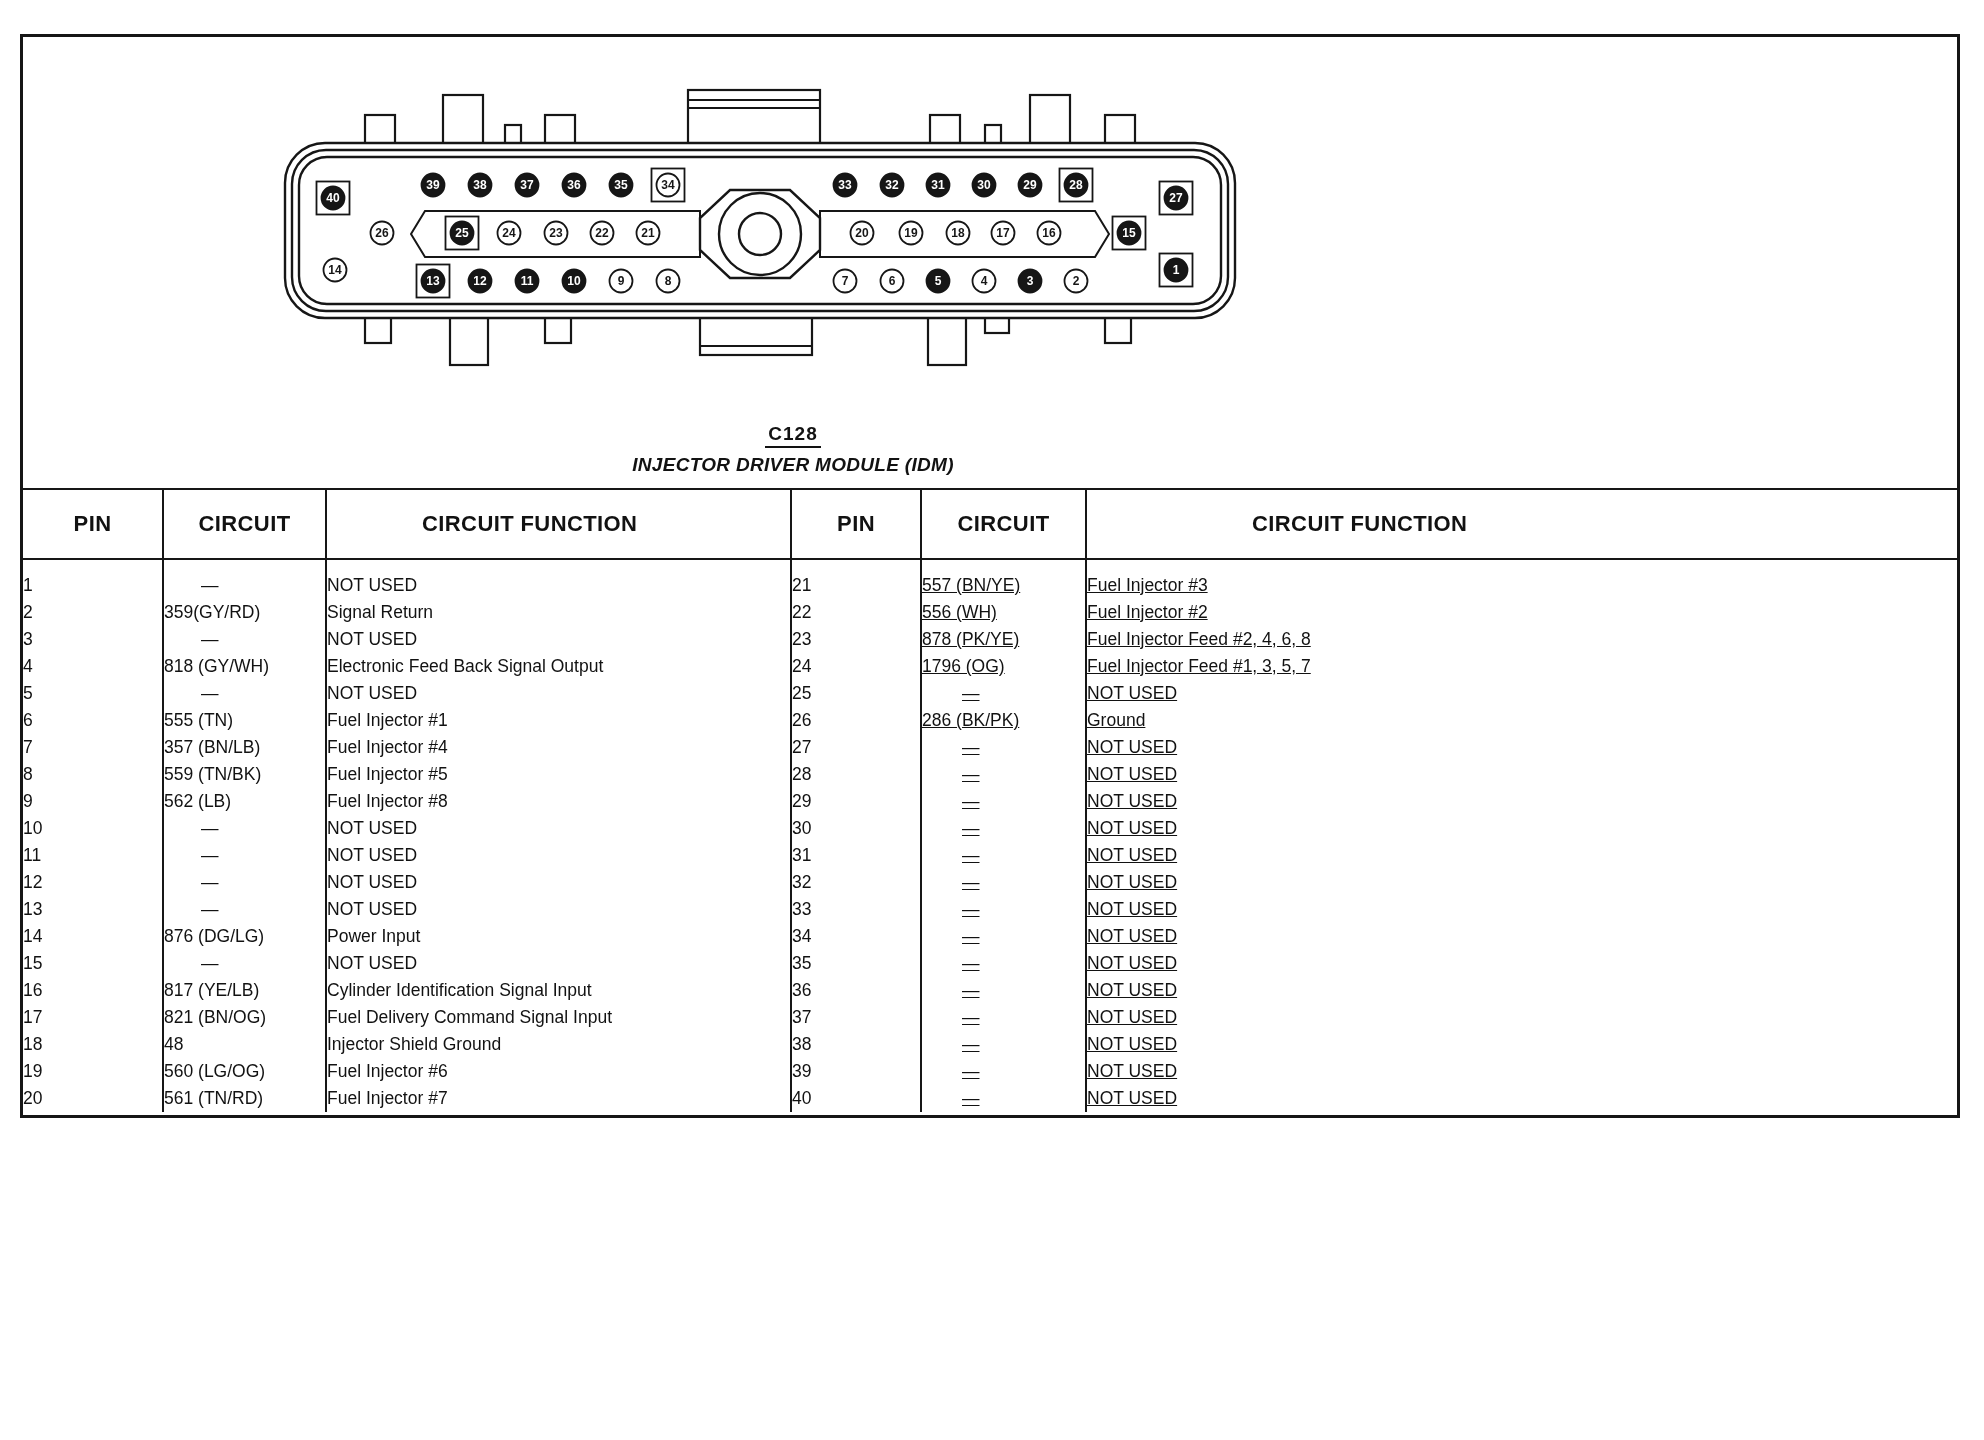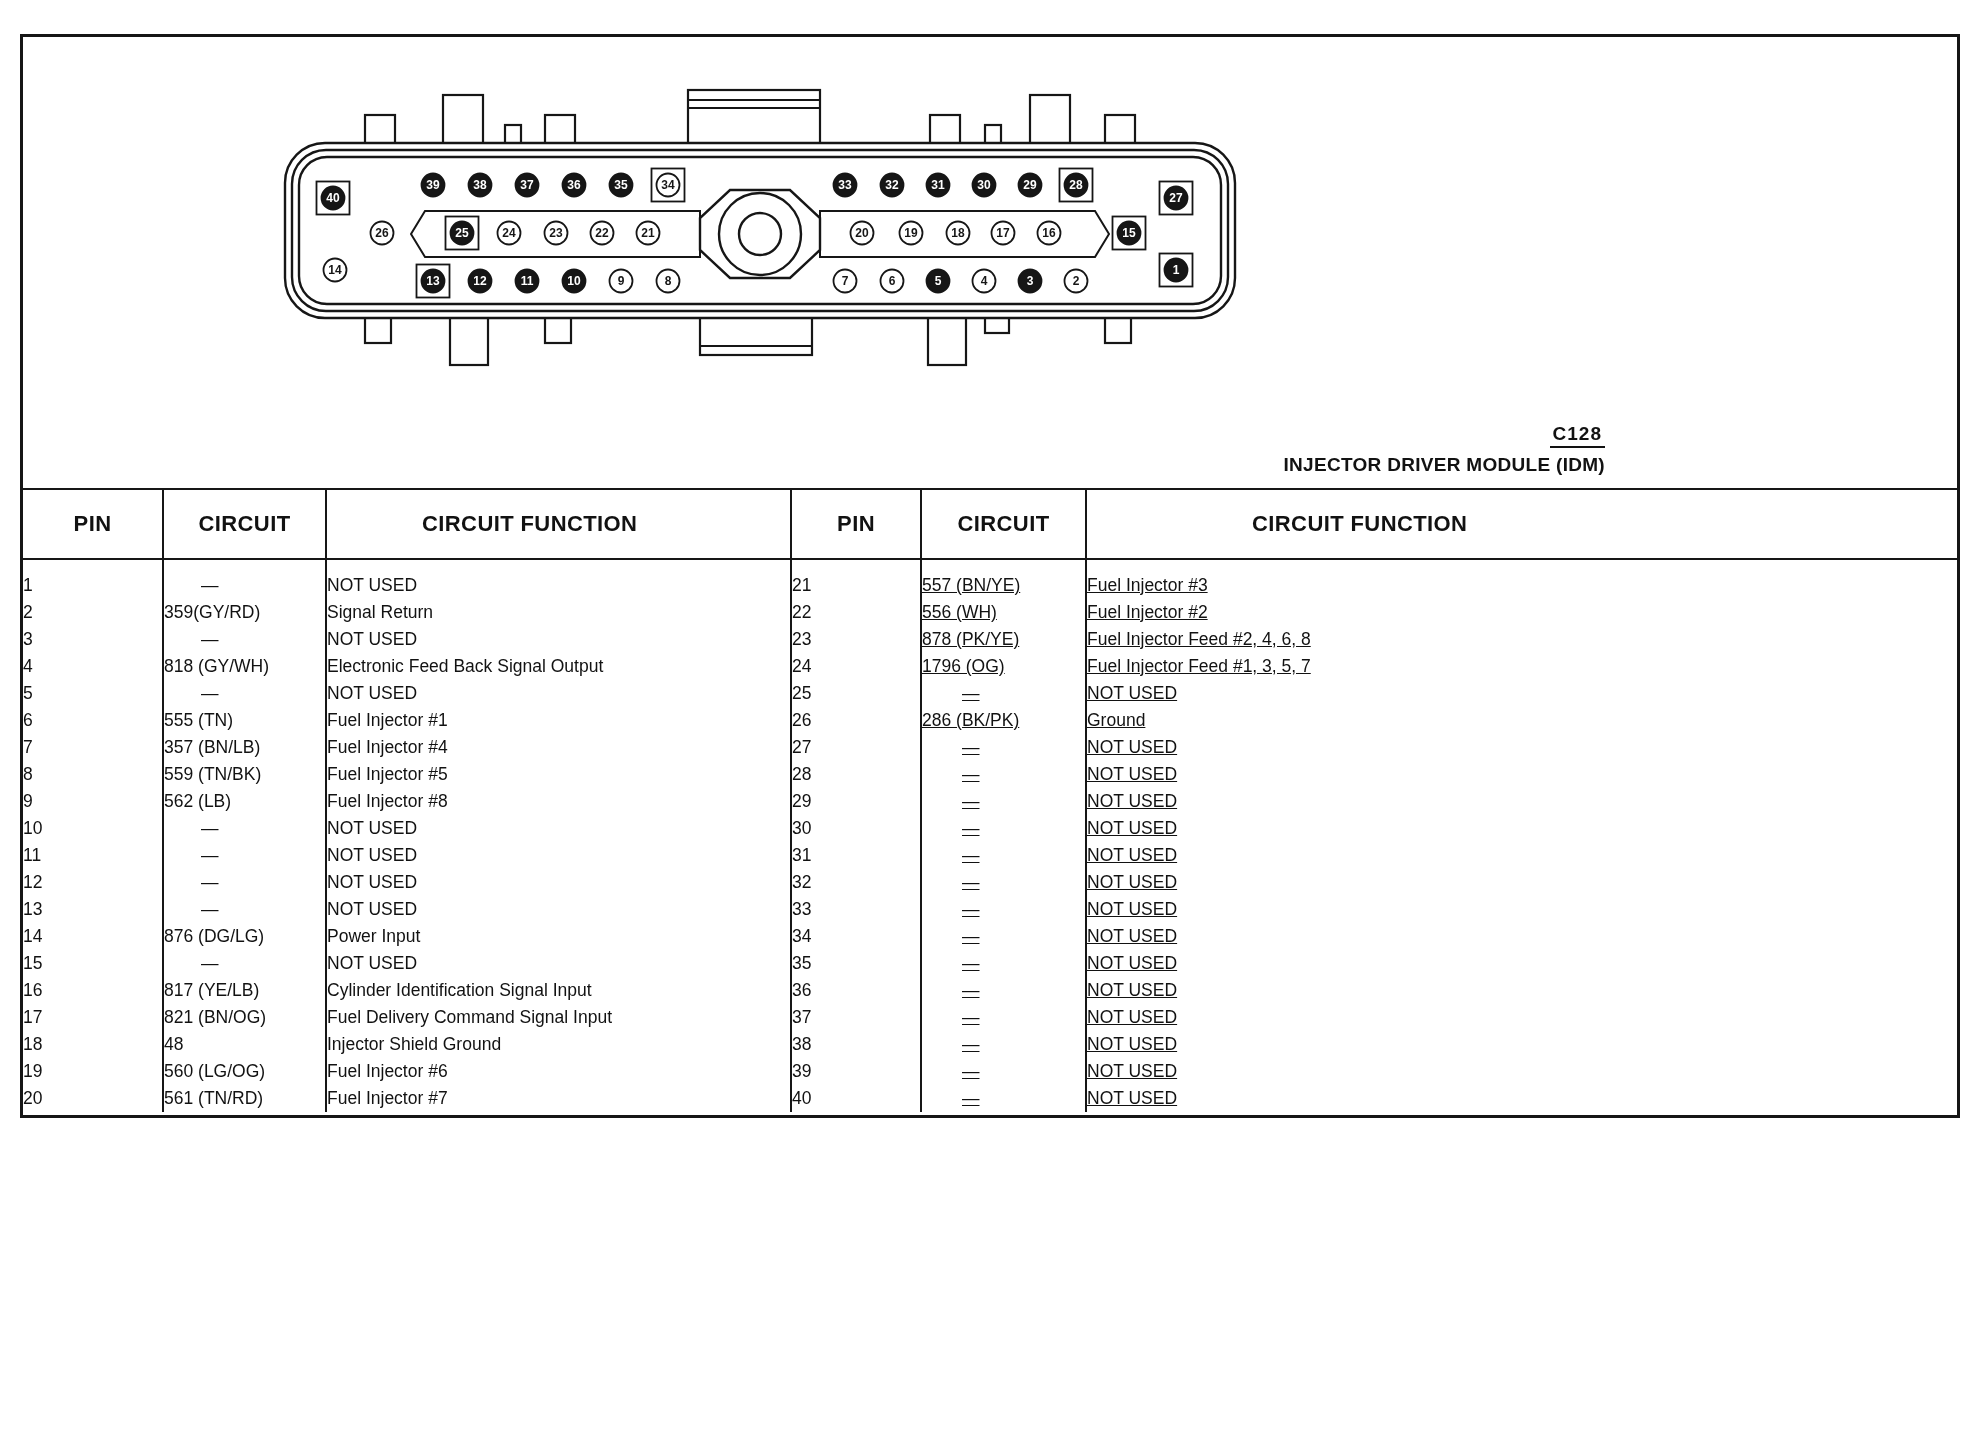--- a/index.html
+++ b/index.html
@@ -16,28 +16,28 @@
   }
   
   .diagram-area{
     position:relative;height:451px;
     border-bottom:2px solid #161616;
     overflow:hidden;
   }
   svg.connector{position:absolute;left:252px;top:43px;}
   .caption{
     position:absolute;top:386px;left:0;width:1540px;
-    text-align:right;line-height:1.15;margin-left:42px;
+    text-align:center;line-height:1.15;
   }
   .connector-id{
     display:inline-block;font-size:19px;font-weight:bold;letter-spacing:1px;
     border-bottom:2.5px solid #121212;padding:0 3px 1px 3px;
   }
   .diagram-title{
-    margin-top:6px;font-size:19px;font-weight:bold;letter-spacing:0.3px;
+    margin-top:6px;font-size:19px;font-weight:bold;letter-spacing:0.3px;font-style:italic;
   }
   
   table.pinout{
     width:100%;border-collapse:collapse;table-layout:fixed;
   }
   table.pinout th{
     height:68px;font-size:22px;font-weight:bold;letter-spacing:0.4px;
     border-bottom:2.5px solid #161616;text-align:center;vertical-align:middle;
     padding:0;
   }

